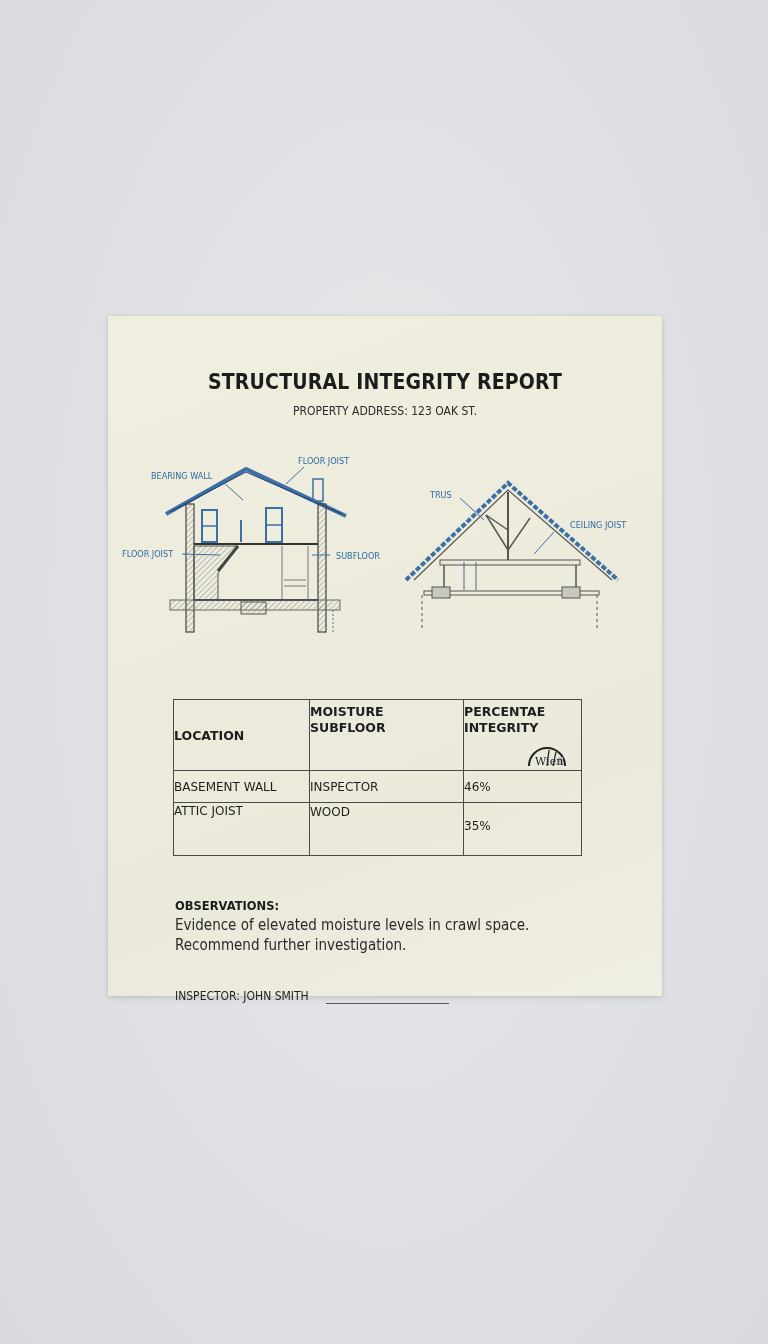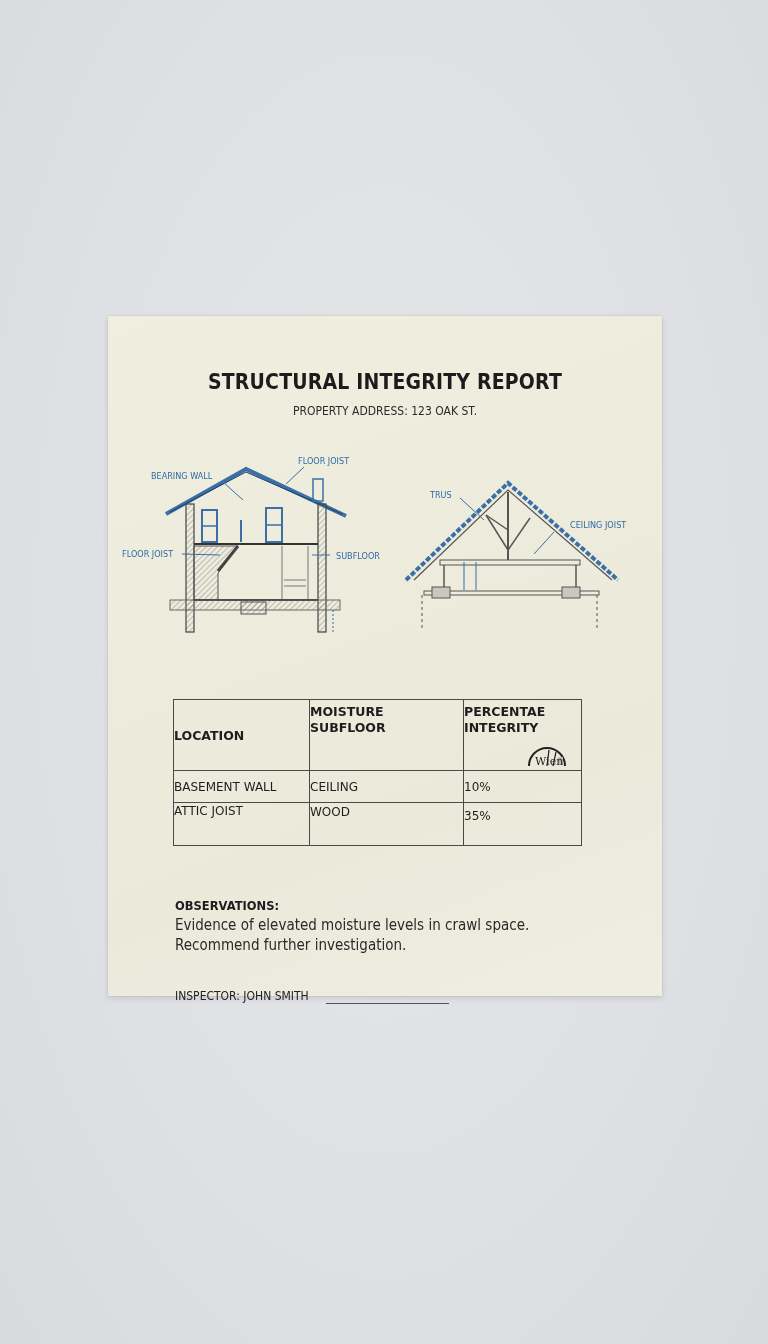--- a/index.html
+++ b/index.html
@@ -164,27 +164,27 @@
               </svg>
               <span style="position:absolute;left:10px;top:13px;font-size:11px;font-weight:normal;font-family:'DejaVu Serif',serif;">Wien</span>
             </span>
           </div>
         </th>
       </tr>
     </thead>
     <tbody>
       <tr>
         <td>BASEMENT WALL</td>
-        <td>CEILING</td>
-        <td>10%</td>
+        <td>INSPECTOR</td>
+        <td>46%</td>
       </tr>
       <tr>
         <td style="height:36px;vertical-align:top;padding-top:1px;">ATTIC JOIST</td>
         <td style="height:36px;vertical-align:top;padding-top:2px;">WOOD</td>
-        <td style="height:36px;vertical-align:top;padding-top:6px;">35%</td>
+        <td style="height:36px;vertical-align:top;padding-top:16px;">35%</td>
       </tr>
     </tbody>
   </table>
 
   <div class="obs-head">OBSERVATIONS:</div>
   <div class="obs-line" style="top:600px;">Evidence of elevated moisture levels in crawl space.</div>
   <div class="obs-line" style="top:620px;">Recommend further investigation.</div>
 
   <div class="inspector">INSPECTOR: JOHN SMITH</div>
   <div class="sigline"></div>

